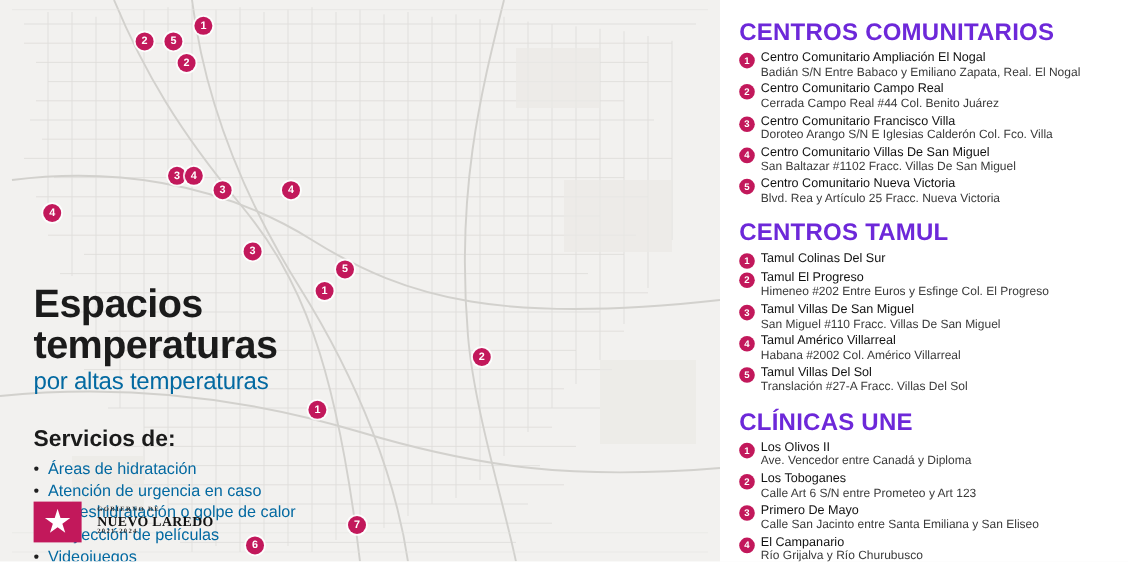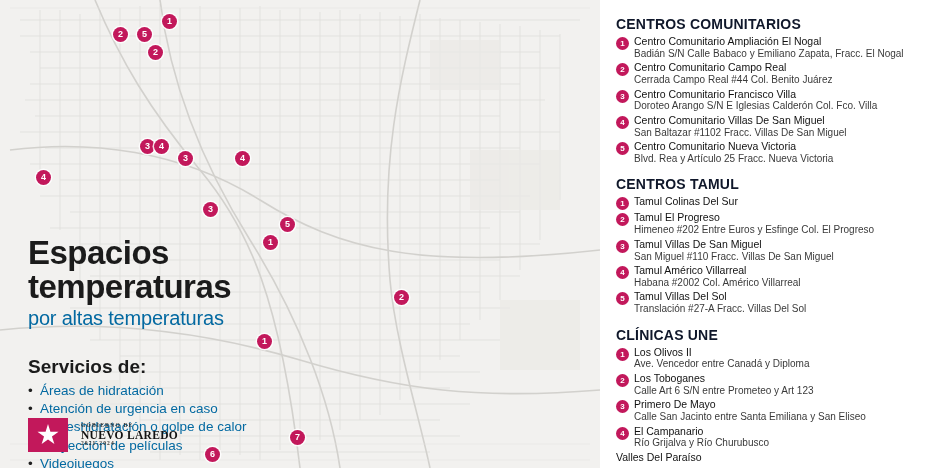--- a/index.html
+++ b/index.html
@@ -120,23 +120,23 @@
   }
 
   
   .list-panel {
     flex: 1 1 auto;
     padding: 16px 14px 10px 16px;
     background: #ffffff;
   }
   .section { margin-bottom: 11px; }
   .section-title {
-    font-size: 14px;
+    font-size: 20px;
     font-weight: bold;
-    color: #0f172a;
+    color: #6d28d9;
     letter-spacing: 0.2px;
     margin-bottom: 3px;
   }
   .entry {
     display: flex;
     align-items: flex-start;
     margin-bottom: 1px;
   }
   .entry-num {
     flex: 0 0 auto;
@@ -297,21 +297,21 @@
 
   <div class="list-panel">
 
     <div class="section">
       <div class="section-title">CENTROS COMUNITARIOS</div>
 
       <div class="entry">
         <div class="entry-num">1</div>
         <div class="entry-body">
           <div class="entry-name">Centro Comunitario Ampliación El Nogal</div>
-          <div class="entry-addr">Badián S/N Calle Babaco y Emiliano Zapata, Fracc. El Nogal</div>
+          <div class="entry-addr">Badián S/N Entre Babaco y Emiliano Zapata, Real. El Nogal</div>
         </div>
       </div>
       <div class="entry">
         <div class="entry-num">2</div>
         <div class="entry-body">
           <div class="entry-name">Centro Comunitario Campo Real</div>
           <div class="entry-addr">Cerrada Campo Real #44 Col. Benito Juárez</div>
         </div>
       </div>
       <div class="entry">

